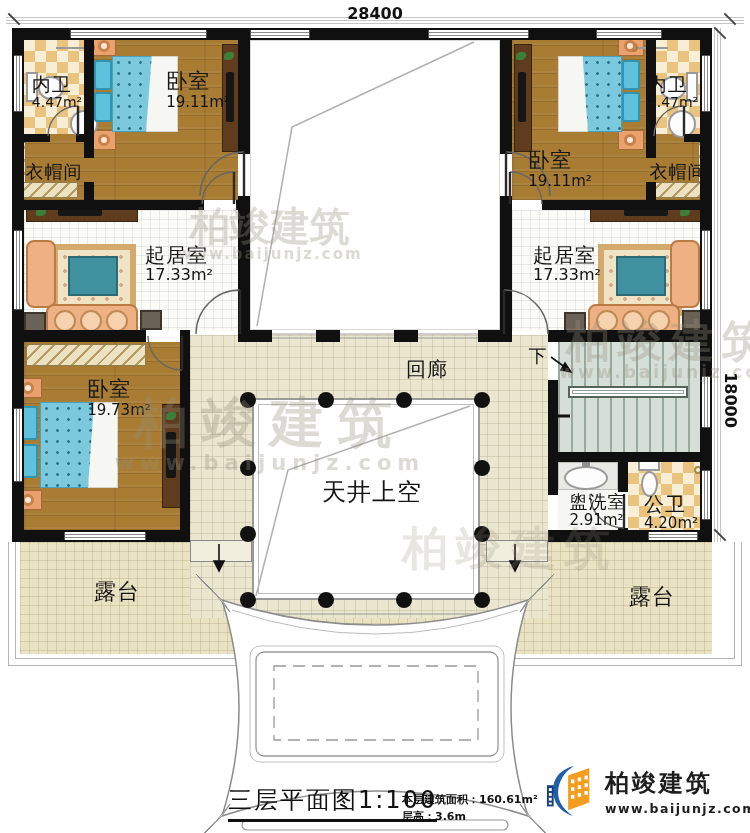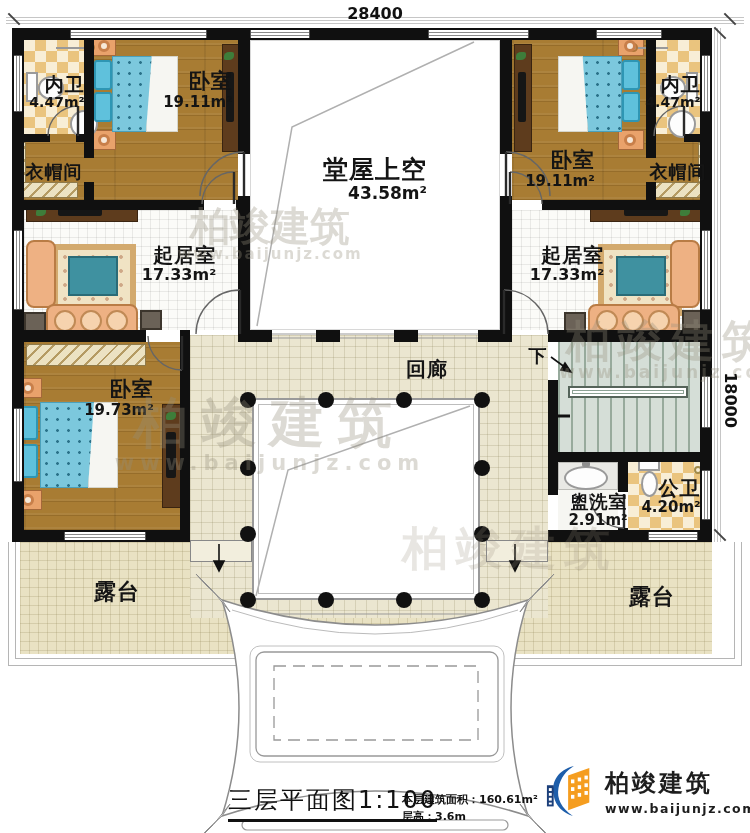--- a/index.html
+++ b/index.html
@@ -13,21 +13,21 @@
         background:linear-gradient(90deg,#fff 0 2px,#8a8a8a 2px 3px,#fff 3px 5px,#8a8a8a 5px 6px,#fff 6px 8px)}
   .floor{position:absolute;z-index:1}
   .wood{background-color:#a87c33;background-image:repeating-linear-gradient(0deg,rgba(70,40,0,.18) 0 1px,rgba(255,255,255,.06) 1px 3px,transparent 3px 14px),repeating-linear-gradient(90deg,rgba(0,0,0,.07) 0 2px,transparent 2px 90px)}
   .checker{background:repeating-conic-gradient(#eac47e 0% 25%,#f8eed6 0% 50%) 0 0/22px 22px}
   .tile{background-color:#fbfbf8;background-image:linear-gradient(rgba(0,0,0,.07) 1px,transparent 1px),linear-gradient(90deg,rgba(0,0,0,.07) 1px,transparent 1px);background-size:9px 9px}
   .cream{background-color:#ebe6d0;background-image:linear-gradient(rgba(140,130,90,.22) 1px,transparent 1px),linear-gradient(90deg,rgba(140,130,90,.22) 1px,transparent 1px);background-size:11px 11px}
   .terr{background-color:#e9e2c3;background-image:linear-gradient(rgba(150,140,95,.25) 1px,transparent 1px),linear-gradient(90deg,rgba(150,140,95,.25) 1px,transparent 1px);background-size:9px 9px}
   .stairsF{position:absolute;z-index:6;background-color:#d5ded7;background-image:repeating-linear-gradient(90deg,#97aa9c 0 2px,transparent 2px 13px)}
   .hallF{position:absolute;z-index:2;background:#fff;box-shadow:inset 0 0 0 1px #d8d8d8}
   .courtF{position:absolute;z-index:7;background:#fff;border:2px solid #9a9a9a;box-shadow:inset 0 0 0 4px #fff,inset 0 0 0 5px #bdbdbd;box-sizing:border-box}
-  .lbl{position:absolute;transform:translate(-50%,-50%);text-align:right;font-weight:700;color:#141414;
+  .lbl{position:absolute;transform:translate(-50%,-50%);text-align:left;font-weight:400;color:#141414;
        white-space:nowrap;z-index:50;line-height:1.12;letter-spacing:1px}
   .lbl .ar{font-size:15px;letter-spacing:0}
   
   .cab{position:absolute;z-index:12;background:#5e3c1d;border:1px solid #3a2410}
   .tvb{position:absolute;z-index:13;background:#161616;border-radius:2px}
   .nstand{position:absolute;z-index:12;background:#e9a26b;border:1px solid #a5683a;box-sizing:border-box}
   .lamp{position:absolute;z-index:13;border:3px solid #c87f4a;border-radius:50%;background:#f7e8d8;width:12px;height:12px;box-sizing:border-box}
   .pillow{position:absolute;z-index:13;background:#5fc1dc;border:2px solid #2e96b4;border-radius:3px;box-sizing:border-box}
   .matt{position:absolute;z-index:12;background-color:#7cc8dd;background-image:radial-gradient(circle,rgba(15,85,110,.75) 1px,transparent 1.7px);background-size:11px 11px;border:1px solid #4ba0ba;box-sizing:border-box}
   .blank{position:absolute;z-index:13;background:#f6f6f2;border:1px solid #d5d5cb;box-sizing:border-box}
@@ -319,24 +319,20 @@
     <div class="nm">内卫</div>
     <div class="ar" style="font-size:14px">4.47m²</div>
   </div>
   <div class="lbl" style="left:198px;top:90px;font-size:21px">
     <div class="nm">卧室</div>
     <div class="ar">19.11m²</div>
   </div>
   <div class="lbl" style="left:54px;top:172px;font-size:18px">
     <div class="nm">衣帽间</div>
   </div>
-  <div class="lbl" style="left:375px;top:180px;font-size:25px">
-    <div class="nm">堂屋上空</div>
-    <div class="ar" style="font-size:17px">43.58m²</div>
-  </div>
   <div class="lbl" style="left:560px;top:169px;font-size:21px">
     <div class="nm">卧室</div>
     <div class="ar">19.11m²</div>
   </div>
   <div class="lbl" style="left:673px;top:92px;font-size:19px">
     <div class="nm">内卫</div>
     <div class="ar" style="font-size:14px">4.47m²</div>
   </div>
   <div class="lbl" style="left:678px;top:172px;font-size:18px">
     <div class="nm">衣帽间</div>
@@ -352,25 +348,28 @@
   <div class="lbl" style="left:119px;top:398px;font-size:21px">
     <div class="nm">卧室</div>
     <div class="ar">19.73m²</div>
   </div>
   <div class="lbl" style="left:427px;top:369px;font-size:20px">
     <div class="nm">回廊</div>
   </div>
   <div class="lbl" style="left:538px;top:356px;font-size:18px">
     <div class="nm">下</div>
   </div>
+  <div class="lbl" style="left:372px;top:492px;font-size:24px">
+    <div class="nm">天井上空</div>
+  </div>
   <div class="lbl" style="left:598px;top:510px;font-size:18px">
     <div class="nm">盥洗室</div>
     <div class="ar">2.91m²</div>
   </div>
-  <div class="lbl" style="left:671px;top:497px;font-size:20px">
+  <div class="lbl" style="left:671px;top:513px;font-size:20px">
     <div class="nm">公卫</div>
     <div class="ar">4.20m²</div>
   </div>
   <div class="lbl" style="left:117px;top:592px;font-size:22px">
     <div class="nm">露台</div>
   </div>
   <div class="lbl" style="left:652px;top:597px;font-size:22px">
     <div class="nm">露台</div>
   </div>
 

